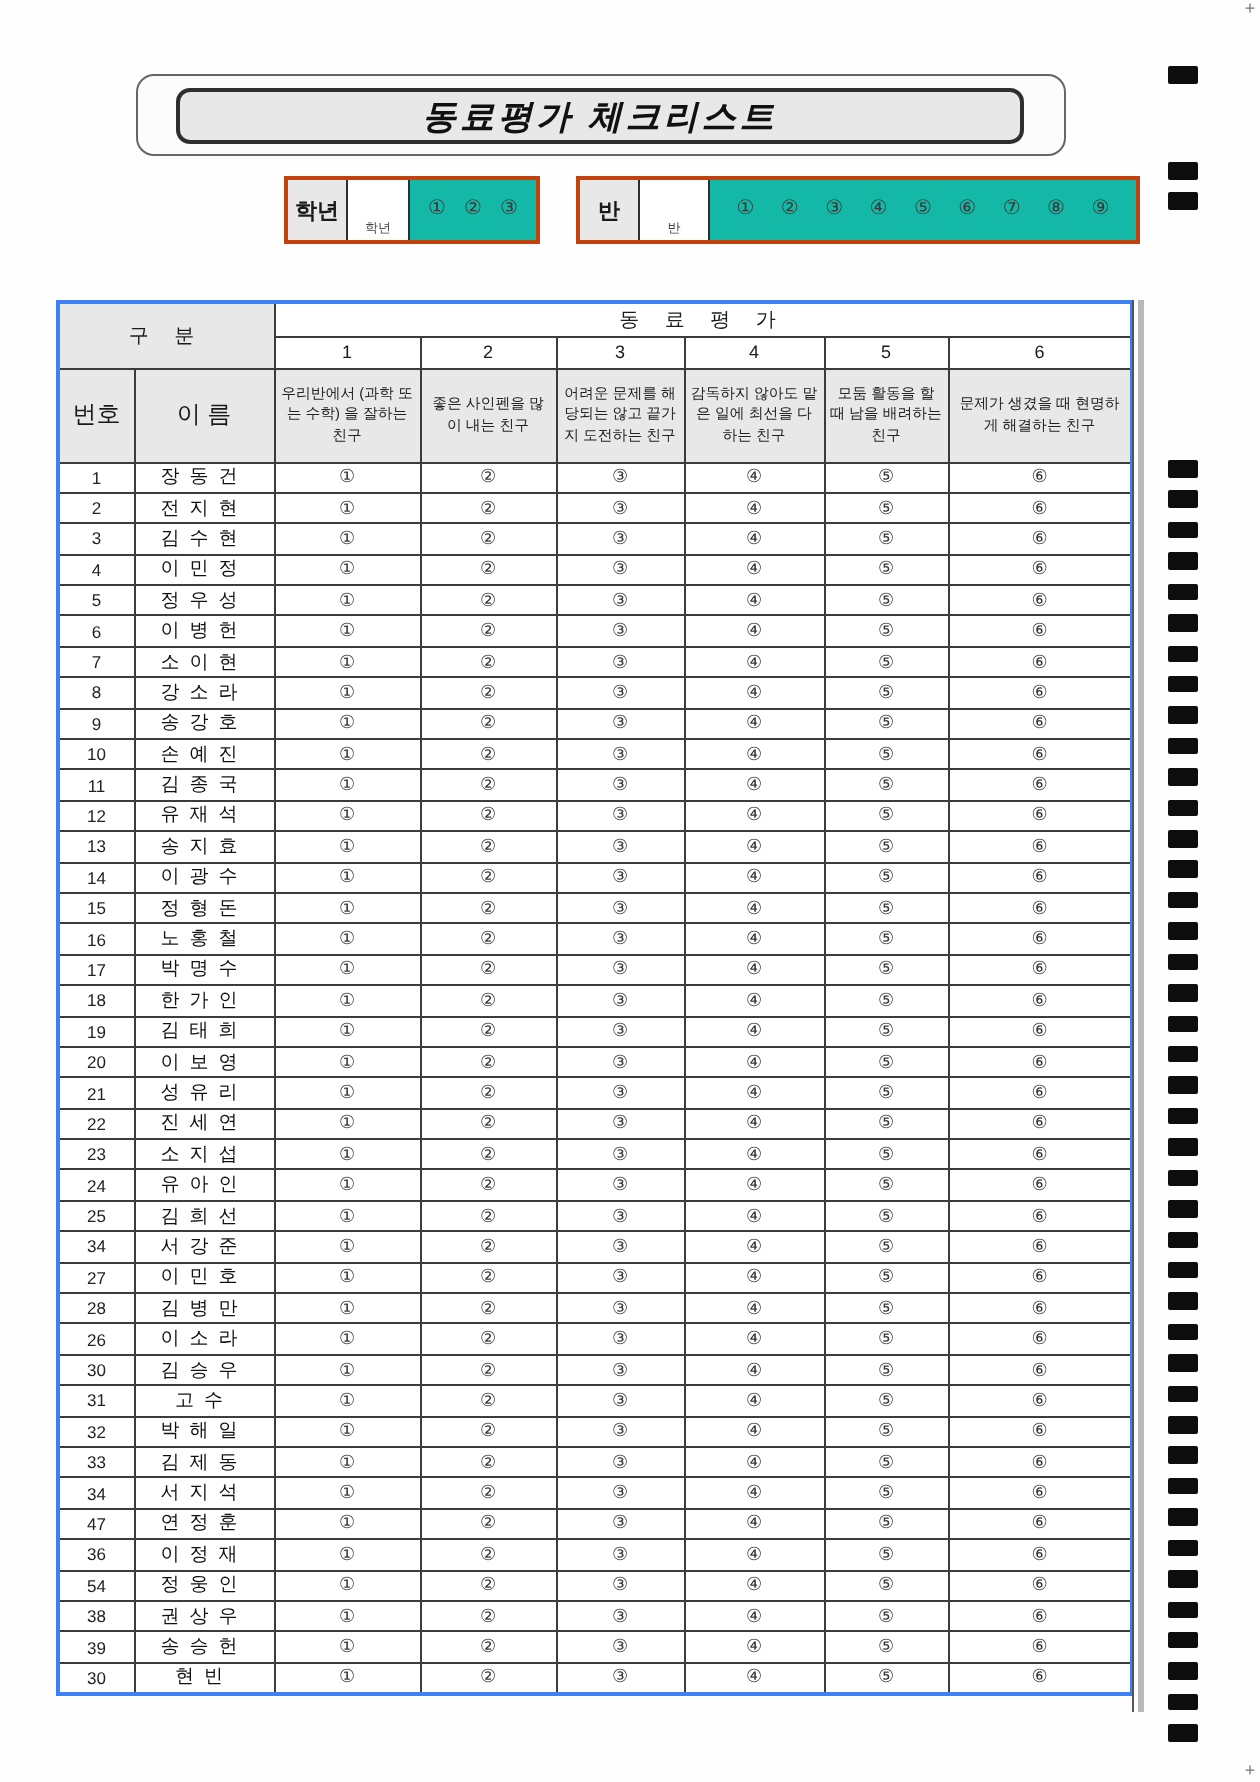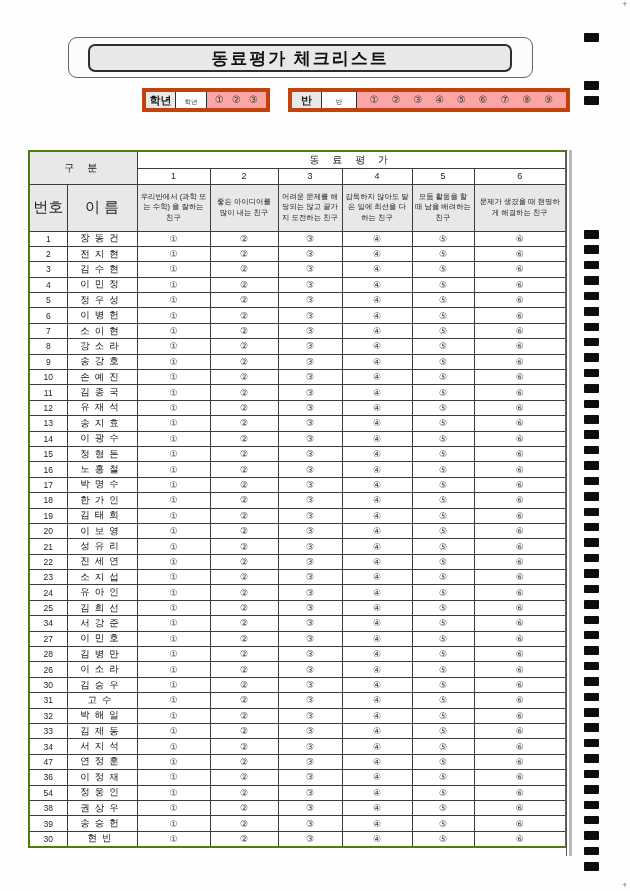--- a/index.html
+++ b/index.html
@@ -6,24 +6,24 @@
   html,body { background:#fff; }
   body { font-family:"Liberation Sans","DejaVu Sans",sans-serif; color:#1a1a1a; }
   .page { position:relative; width:630px; height:891px; background:#fefefe; overflow:hidden; }
 
   
   .title-outer { position:absolute; left:68px; top:37px; width:465px; height:41px;
     border:1px solid #666; border-radius:9px; background:#fcfcfc; }
   .title-inner { position:absolute; left:88px; top:44px; width:424px; height:28px;
     border:2px solid #2e2e2e; border-radius:7px; background:#e8e8e8;
     display:flex; align-items:center; justify-content:center; }
-  .title-text { font-size:17px; font-weight:bold; letter-spacing:2px; color:#111; }
+  .title-text { font-size:17px; font-weight:bold; letter-spacing:2px; color:#111;font-style:italic; }
 
   
-  .field-box { position:absolute; top:88px; height:24px; display:flex; border:4px solid #c2410c; background:#fca5a5; }
+  .field-box { position:absolute; top:88px; height:34px; display:flex; border:2px solid #c2410c; background:#14b8a6; }
   .grade-box { left:142px; width:128px; }
   .class-box { left:288px; width:282px; }
   .field-label { background:#e8e8e8; border-right:1px solid #2e2e2e; display:flex;
     align-items:center; justify-content:center; font-weight:bold; font-size:11px; }
   .grade-box .field-label { width:30px; }
   .class-box .field-label { width:30px; }
   .field-input { position:relative; border-right:1px solid #2e2e2e; background:#fff; }
   .grade-box .field-input { width:31px; }
   .class-box .field-input { width:35px; }
   .field-sublabel { position:absolute; bottom:1px; left:0; right:0; text-align:center;
@@ -35,27 +35,27 @@
   
   .instruction { position:absolute; left:25px; top:126px; width:545px; height:22px;
     border:2px solid #222; background:#fff; display:flex; align-items:center; justify-content:center; }
   .instruction-text { font-size:10.5px; font-weight:bold; letter-spacing:.5px; color:#111; }
 
   
   table.eval { position:absolute; left:28px; top:150px; width:537px;
     border-collapse:collapse; table-layout:fixed; background:#fff; }
   table.eval th, table.eval td { border:1px solid #3c3c3c; overflow:hidden;
     text-align:center; vertical-align:middle; font-weight:normal; }
-  table.eval { border:2px solid #4d7c0f; }
+  table.eval { border:2px solid #3b82f6; }
   .hdr-gray { background:#e8e8e8; }
   .row-group { height:17px; font-size:10px; letter-spacing:5px; }
   .row-nums  { height:16px; font-size:9px; }
   .row-crit  { height:47px; }
   .crit { font-size:7.4px; line-height:1.4; background:#e8e8e8; padding:1px 2px; color:#222; }
-  .cell-no-hdr { font-size:15px; background:#e8e8e8; }
+  .cell-no-hdr { font-size:12px; background:#e8e8e8; }
   tbody tr { height:15.4px; }
   td.c-no { font-size:8.5px; color:#222; }
   td.c-name { font-size:9.5px; letter-spacing:5px; color:#111; white-space:nowrap; }
   td.c-mark { font-size:9px; color:#3a3a3a; cursor:pointer; }
 
   
   .rail-dark { position:absolute; left:566px; top:150px; width:1px; height:706px; background:#555; }
   .rail-gray { position:absolute; left:569px; top:150px; width:3px; height:706px; background:#b9b9b9; }
   .omr-mark { position:absolute; left:584px; width:15px; height:8.5px; background:#0d0d0d; border-radius:1px; }
   .reg-cross { position:absolute; left:620px; width:10px; height:10px; font-size:9px;
@@ -123,21 +123,21 @@
         <th>2</th>
         <th>3</th>
         <th>4</th>
         <th>5</th>
         <th>6</th>
       </tr>
       <tr class="row-crit">
         <th class="cell-no-hdr">번호</th>
         <th class="cell-no-hdr">이  름</th>
         <th class="crit">우리반에서 (과학 또는 수학) 을 잘하는 친구</th>
-        <th class="crit">좋은 아이디어를 많이 내는 친구</th>
+        <th class="crit">좋은 사인펜을 많이 내는 친구</th>
         <th class="crit">어려운 문제를 해당되는 않고 끝가지 도전하는 친구</th>
         <th class="crit">감독하지 않아도 맡은 일에 최선을 다 하는 친구</th>
         <th class="crit">모둠 활동을 할 때 남을 배려하는 친구</th>
         <th class="crit">문제가 생겼을 때 현명하게 해결하는 친구</th>
       </tr>
     </thead>
     <tbody>
         <tr>
       <td class="c-no">1</td>
       <td class="c-name">장동건</td>

